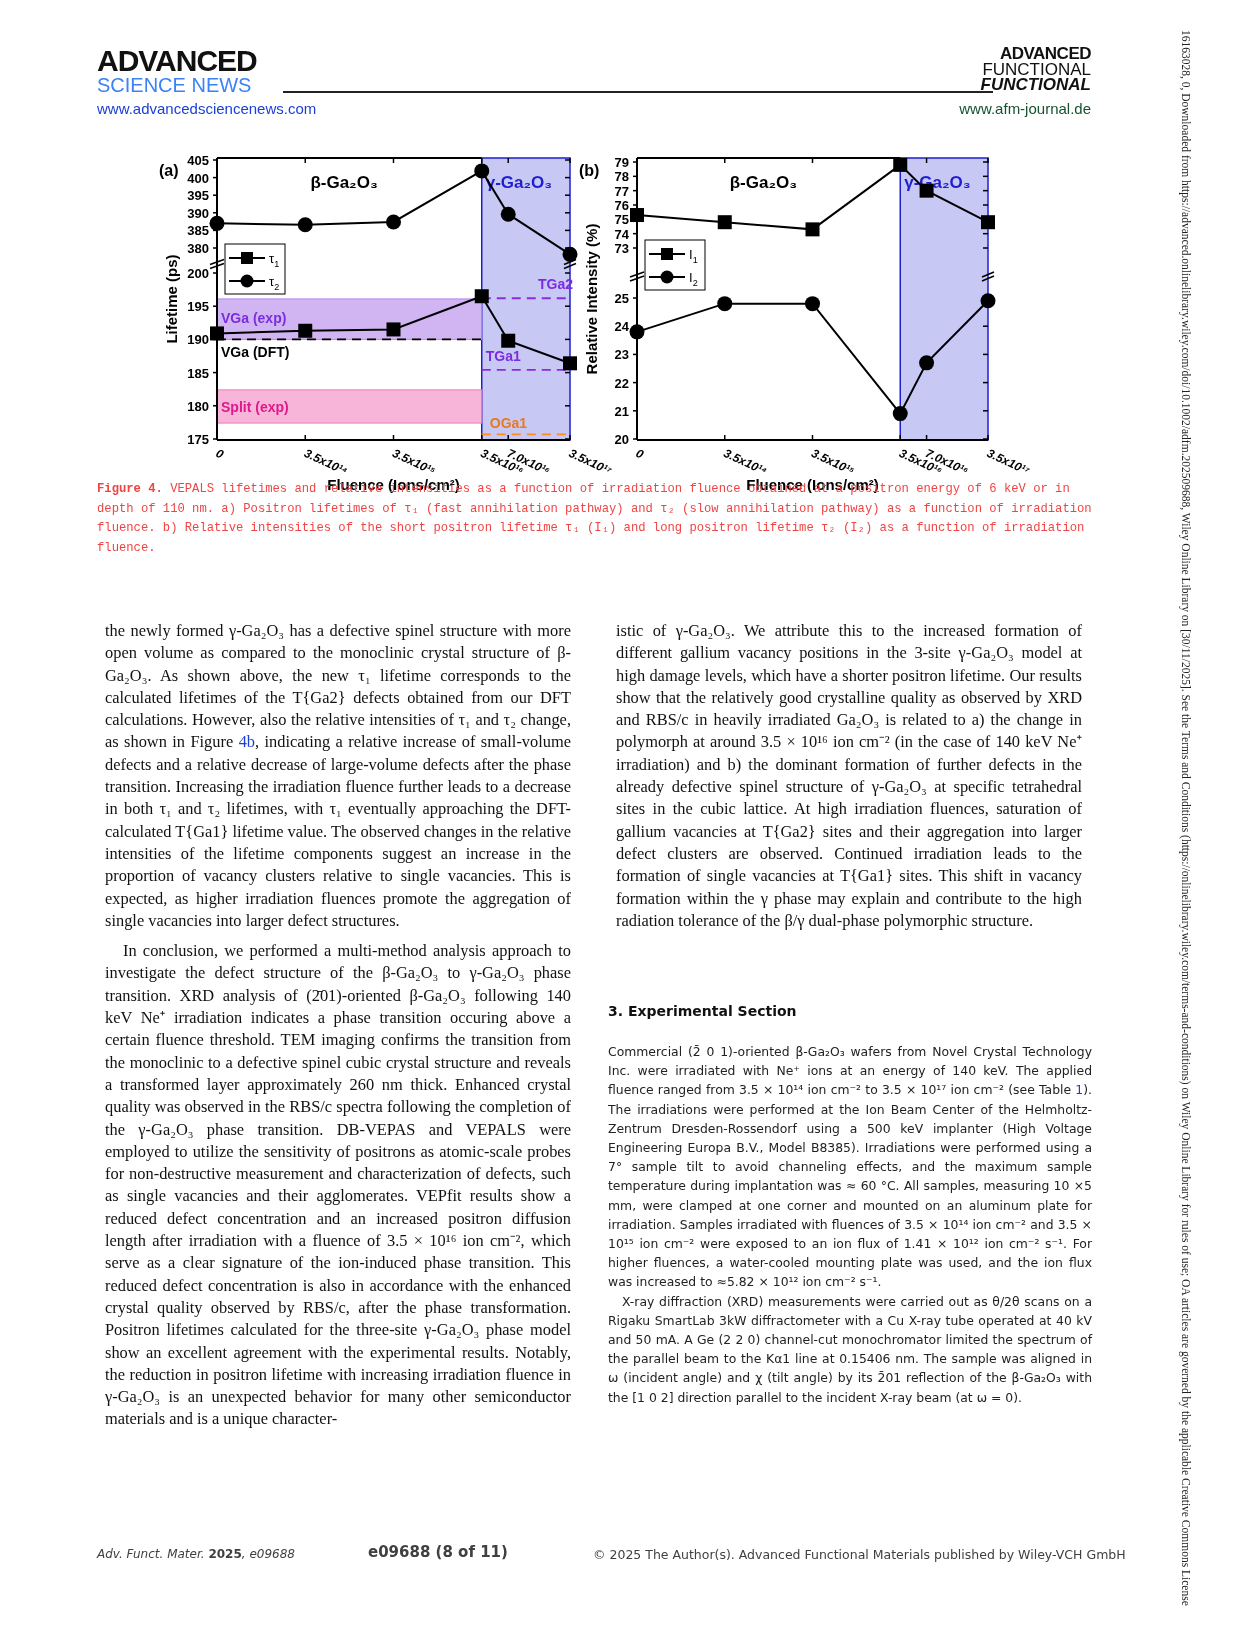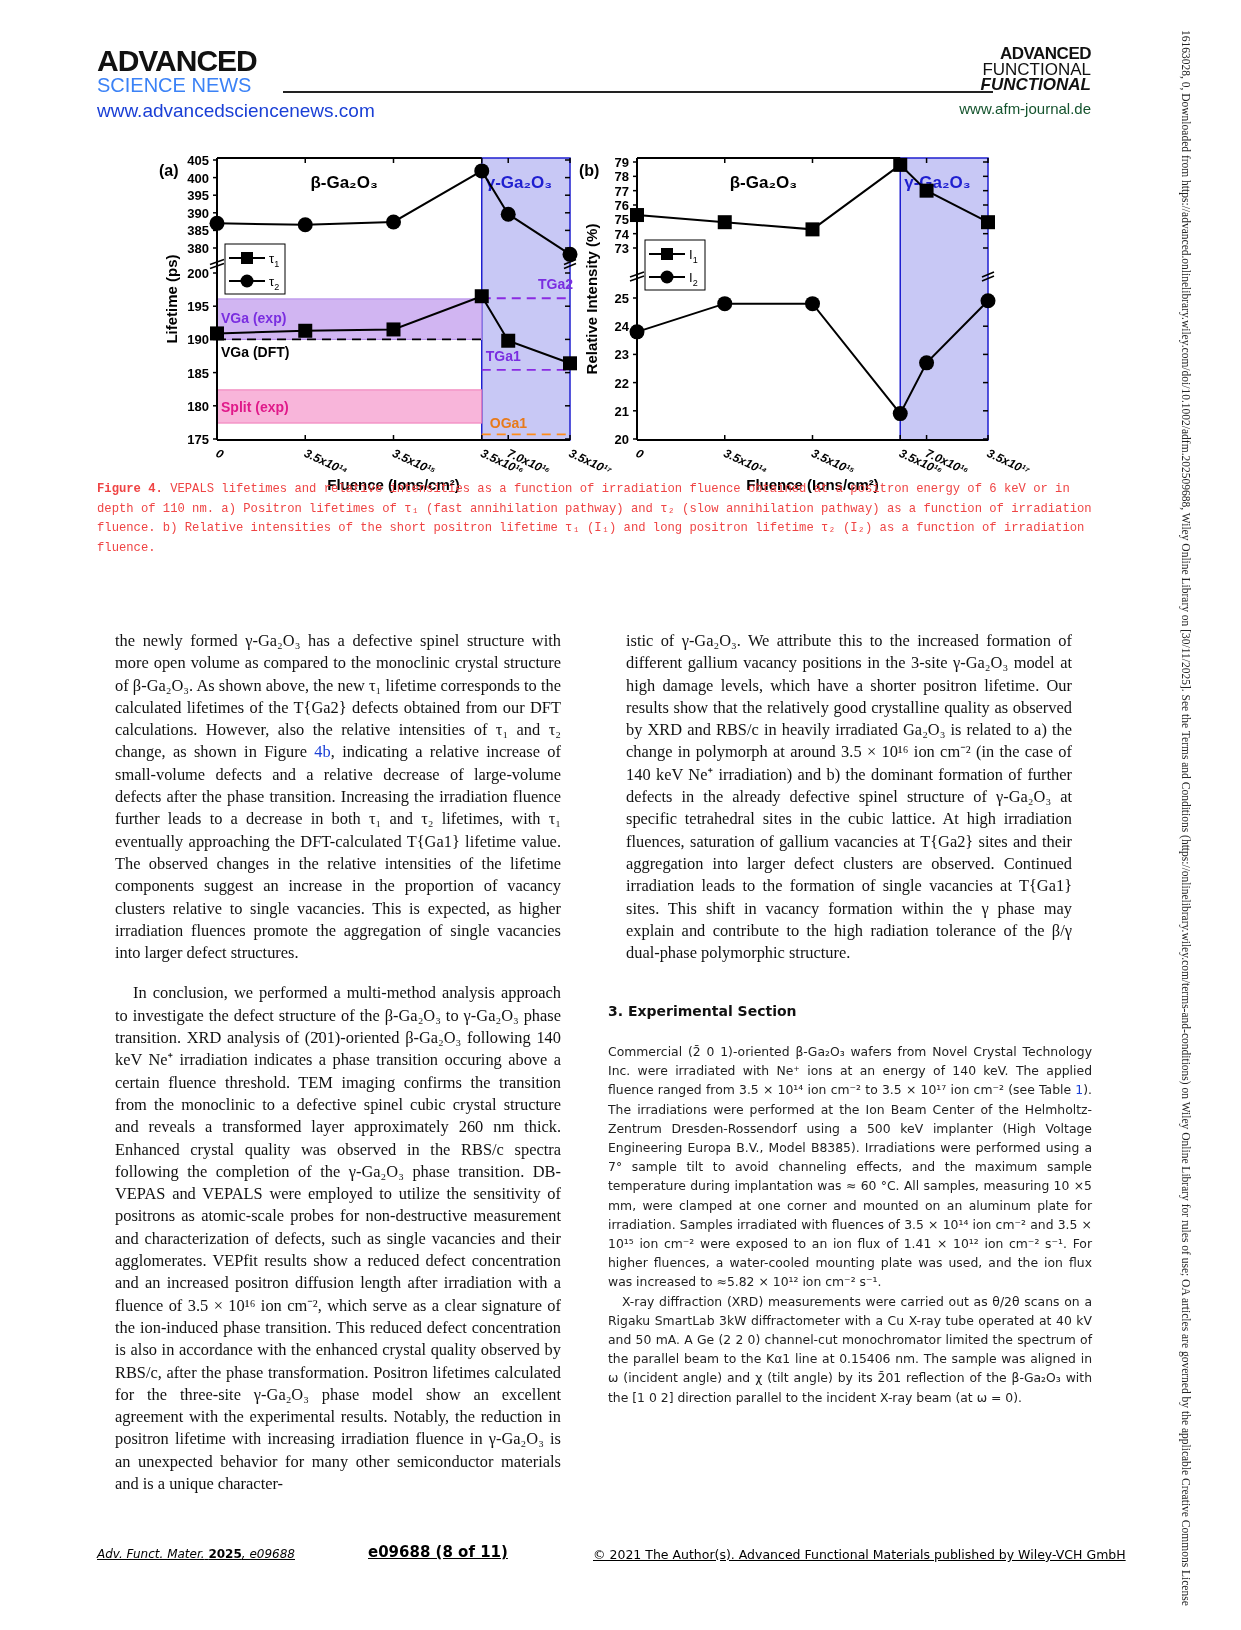--- a/index.html
+++ b/index.html
@@ -5,38 +5,38 @@
   html, body { margin:0; padding:0; background:#fff; }
   body { width:1241px; height:1630px; position:relative; overflow:hidden; font-family:"DejaVu Serif", serif; color:#111; }
   .hdr-logo-left { position:absolute; left:97px; top:46px; line-height:1; }
   .hdr-logo-left .l1 { font-family:"Liberation Sans", sans-serif; font-weight:bold; font-size:30px; letter-spacing:-1px; color:#111; }
   .hdr-logo-left .l2 { font-family:"Liberation Sans", sans-serif; font-size:20px; color:#3b82f6; margin-top:-1px; }
   .hdr-rule { position:absolute; left:283px; top:91px; width:710px; height:2px; background:#222; }
   .hdr-logo-right { position:absolute; right:150px; top:46px; text-align:right; font-family:"Liberation Sans", sans-serif; line-height:0.92; color:#111; }
   .hdr-logo-right .r1 { font-weight:bold; font-size:17px; letter-spacing:-0.5px; }
   .hdr-logo-right .r2 { font-size:17px; }
   .hdr-logo-right .r3 { font-weight:bold; font-style:italic; font-size:17px; }
-  .hdr-link-left { position:absolute; left:97px; top:100px; font-family:"Liberation Sans", sans-serif; font-size:19px; color:#1a3fd6; }
+  .hdr-link-left { position:absolute; left:97px; top:100px; font-family:"Liberation Sans", sans-serif; font-size:15px; color:#1a3fd6; }
   .hdr-link-right { position:absolute; right:150px; top:100px; font-family:"Liberation Sans", sans-serif; font-size:15px; color:#14532d; }
   .side-note { position:absolute; left:1192px; top:30px; width:1560px; transform-origin:0 0; transform:rotate(90deg); font-family:"Liberation Serif", serif; font-size:11.5px; color:#222; white-space:nowrap; }
   .fig { position:absolute; left:150px; top:148px; width:900px; height:360px; }
   .caption { position:absolute; left:97px; top:480px; width:997px; font-family:Liberation Mono, monospace; font-size:12.2px; line-height:19.5px; color:#ef4444; }
   .caption .lbl { font-weight:bold; }
   .col { position:absolute; top:612px; width:482px; font-family:"Liberation Serif", serif; font-size:16.4px; line-height:22.3px; text-align:justify; color:#111; }
   .col.left { left:97px; }
   .col.right { left:608px; }
-  .col p { margin:18px; }
+  .col p { margin:8px; }
   .col p.indent { text-indent:18px; }
   .col .link { color:#1a3fd6; }
   .sec-title { position:absolute; left:608px; top:1003px; font-family:"DejaVu Sans", sans-serif; font-weight:bold; font-size:14px; color:#111; }
   .exp { position:absolute; left:608px; top:1042px; width:484px; font-family:"DejaVu Sans", sans-serif; font-size:12.4px; line-height:19.2px; text-align:justify; color:#222; }
   .exp p { margin:0; }
   .exp p.indent { text-indent:14px; }
   .exp .link { color:#1a3fd6; }
-  .footer { position:absolute; top:1547px; font-family:"DejaVu Sans", sans-serif; color:#000000;text-decoration:underline; }
+  .footer { position:absolute; top:1547px; font-family:"DejaVu Sans", sans-serif; color:#404040; }
   .f1 { left:97px; font-size:12px; font-style:italic; }
   .f1 b { font-style:normal; }
   .f2 { left:368px; font-size:15px; font-weight:bold; top:1543px; }
   .f3 { left:593px; font-size:12.5px; }
   svg text { font-family:"Liberation Sans", sans-serif; }
 </style>
 </head>
 <body>
 
 <div class="hdr-logo-left">
@@ -262,13 +262,13 @@
 </div>
 
 <div class="sec-title">3. Experimental Section</div>
 <div class="exp">
   <p><span>Commercial (2̄ 0 1)-oriented β-Ga₂O₃ wafers from Novel Crystal Technology Inc. were irradiated with Ne⁺ ions at an energy of 140 keV. The applied fluence ranged from 3.5 × 10¹⁴ ion cm⁻² to 3.5 × 10¹⁷ ion cm⁻² (see Table </span><a class="link">1</a><span>). The irradiations were performed at the Ion Beam Center of the Helmholtz-Zentrum Dresden-Rossendorf using a 500 keV implanter (High Voltage Engineering Europa B.V., Model B8385). Irradiations were performed using a 7° sample tilt to avoid channeling effects, and the maximum sample temperature during implantation was ≈ 60 °C. All samples, measuring 10 ×5 mm, were clamped at one corner and mounted on an aluminum plate for irradiation. Samples irradiated with fluences of 3.5 × 10¹⁴ ion cm⁻² and 3.5 × 10¹⁵ ion cm⁻² were exposed to an ion flux of 1.41 × 10¹² ion cm⁻² s⁻¹. For higher fluences, a water-cooled mounting plate was used, and the ion flux was increased to ≈5.82 × 10¹² ion cm⁻² s⁻¹.</span></p>
   <p class="indent">X-ray diffraction (XRD) measurements were carried out as θ/2θ scans on a Rigaku SmartLab 3kW diffractometer with a Cu X-ray tube operated at 40 kV and 50 mA. A Ge (2 2 0) channel-cut monochromator limited the spectrum of the parallel beam to the Kα1 line at 0.15406 nm. The sample was aligned in ω (incident angle) and χ (tilt angle) by its 2̄01 reflection of the β-Ga₂O₃ with the [1 0 2] direction parallel to the incident X-ray beam (at ω = 0).</p>
 </div>
 
 <div class="footer f1"><span>Adv. Funct. Mater.</span> <b>2025</b><span>, e09688</span></div>
 <div class="footer f2">e09688 (8 of 11)</div>
-<div class="footer f3">© 2021 The Author(s). Advanced Functional Materials published by Wiley-VCH GmbH</div>
+<div class="footer f3">© 2025 The Author(s). Advanced Functional Materials published by Wiley-VCH GmbH</div>
 
 </body></html>

